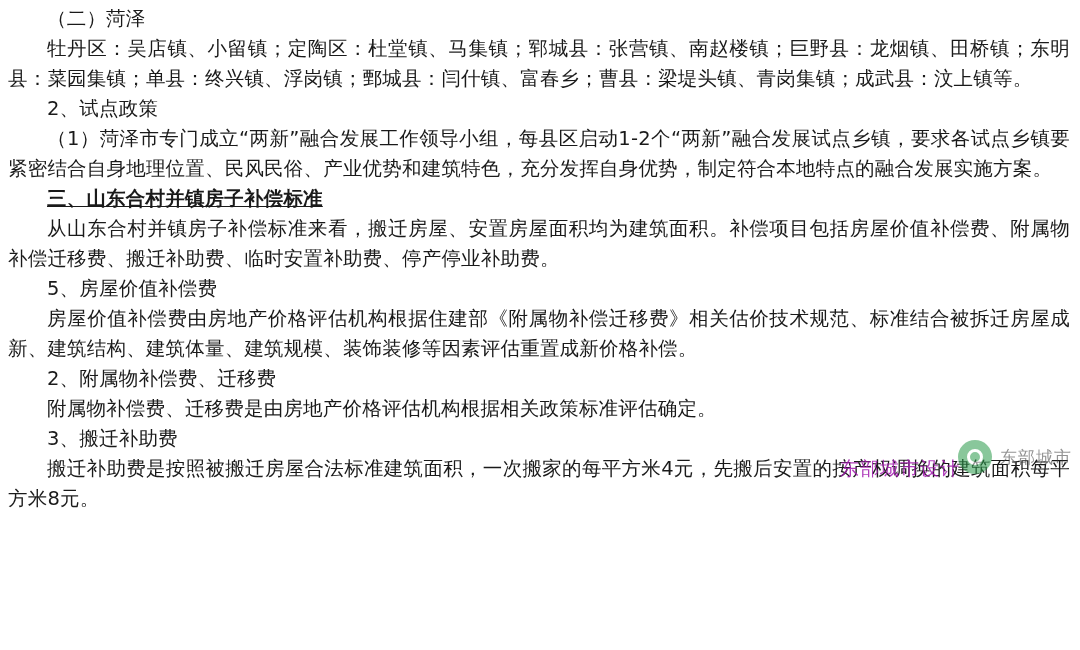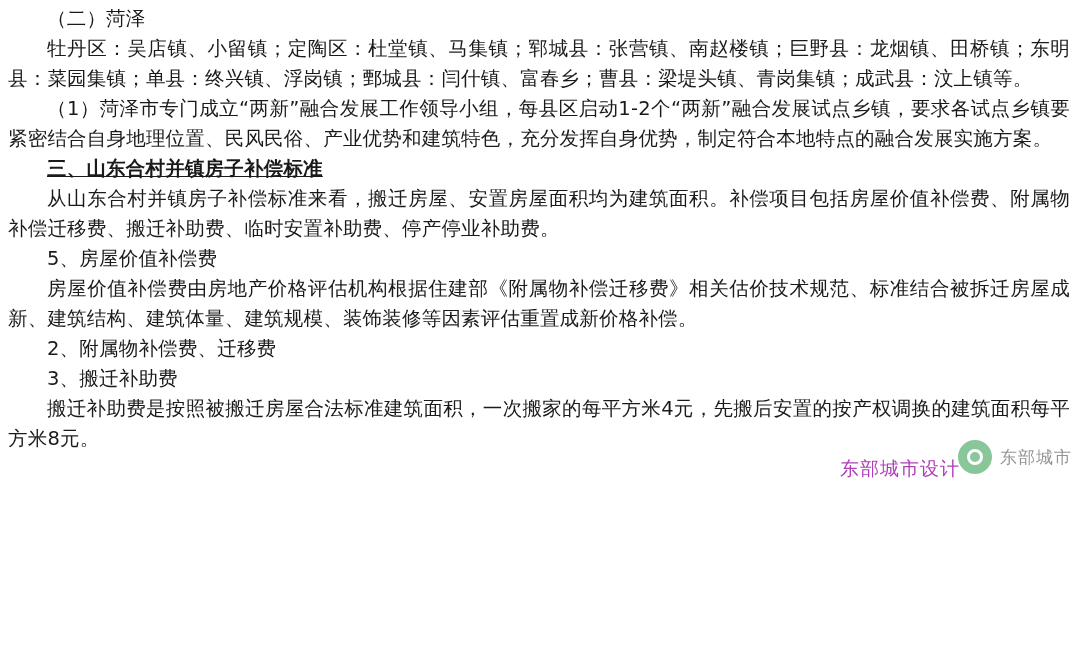--- a/index.html
+++ b/index.html
@@ -90,26 +90,28 @@
   }
 </style>
 </head>
 <body>
 
 <div class="page">
 
   <div class="doc-body">
     <p class="indent-2">（二）菏泽</p>
     <p class="indent-2">牡丹区：吴店镇、小留镇；定陶区：杜堂镇、马集镇；郓城县：张营镇、南赵楼镇；巨野县：龙烟镇、田桥镇；东明县：菜园集镇；单县：终兴镇、浮岗镇；鄄城县：闫什镇、富春乡；曹县：梁堤头镇、青岗集镇；成武县：汶上镇等。</p>
+    <p class="indent-2">2、试点政策</p>
     <p class="indent-2">（1）菏泽市专门成立“两新”融合发展工作领导小组，每县区启动1-2个“两新”融合发展试点乡镇，要求各试点乡镇要紧密结合自身地理位置、民风民俗、产业优势和建筑特色，充分发挥自身优势，制定符合本地特点的融合发展实施方案。</p>
     <p class="heading">三、山东合村并镇房子补偿标准</p>
     <p class="indent-2">从山东合村并镇房子补偿标准来看，搬迁房屋、安置房屋面积均为建筑面积。补偿项目包括房屋价值补偿费、附属物补偿迁移费、搬迁补助费、临时安置补助费、停产停业补助费。</p>
     <p class="indent-2">5、房屋价值补偿费</p>
     <p class="indent-2">房屋价值补偿费由房地产价格评估机构根据住建部《附属物补偿迁移费》相关估价技术规范、标准结合被拆迁房屋成新、建筑结构、建筑体量、建筑规模、装饰装修等因素评估重置成新价格补偿。</p>
     <p class="indent-2">2、附属物补偿费、迁移费</p>
+    <p class="indent-2">附属物补偿费、迁移费是由房地产价格评估机构根据相关政策标准评估确定。</p>
     <p class="indent-2">3、搬迁补助费</p>
     <p class="indent-2">搬迁补助费是按照被搬迁房屋合法标准建筑面积，一次搬家的每平方米4元，先搬后安置的按产权调换的建筑面积每平方米8元。</p>
   </div>
 
   <div class="wm-faint">东部城市设计</div>
 
   <div class="wm">
     <div class="wm-circle"></div>
     <div class="wm-text">东部城市</div>
   </div>

